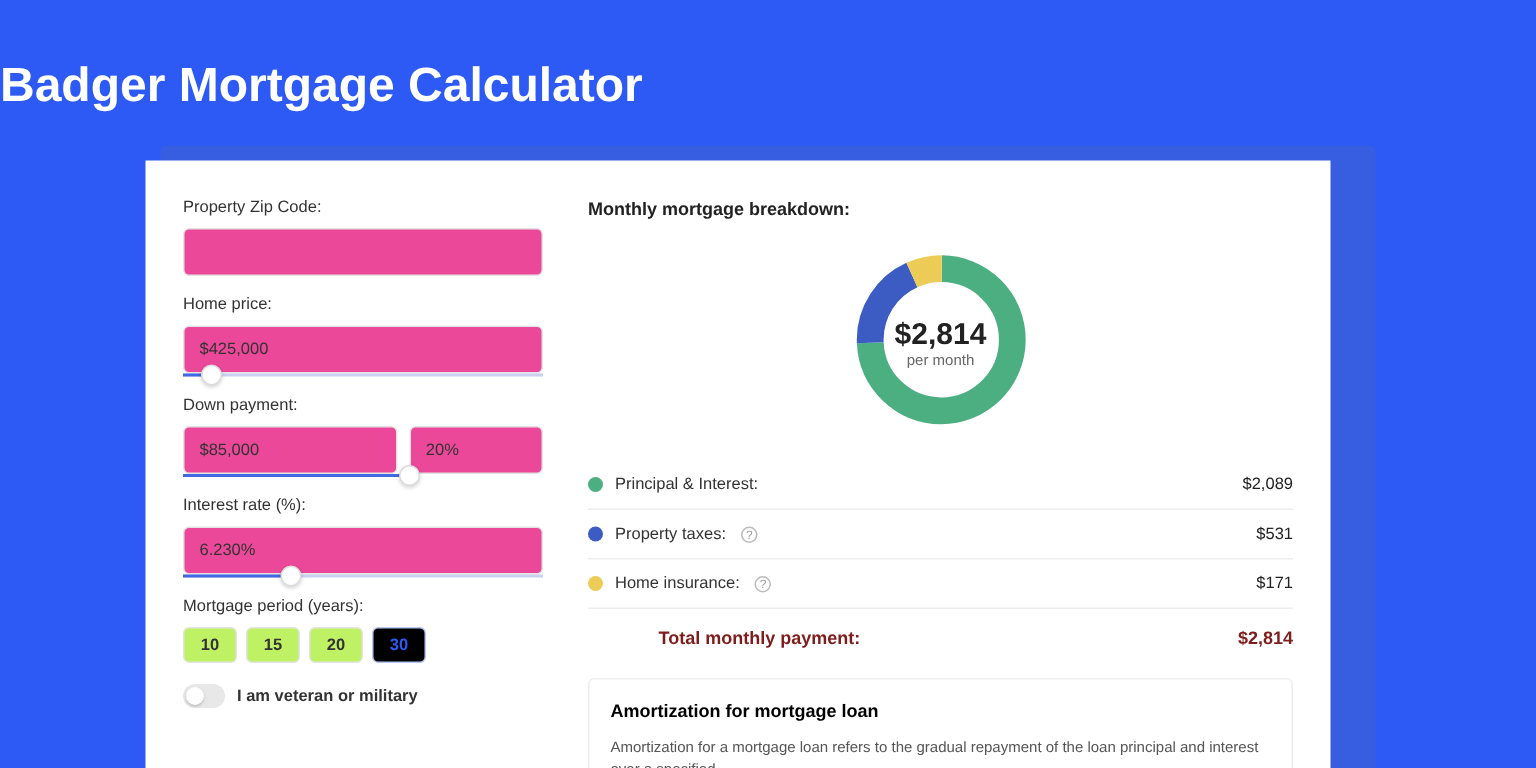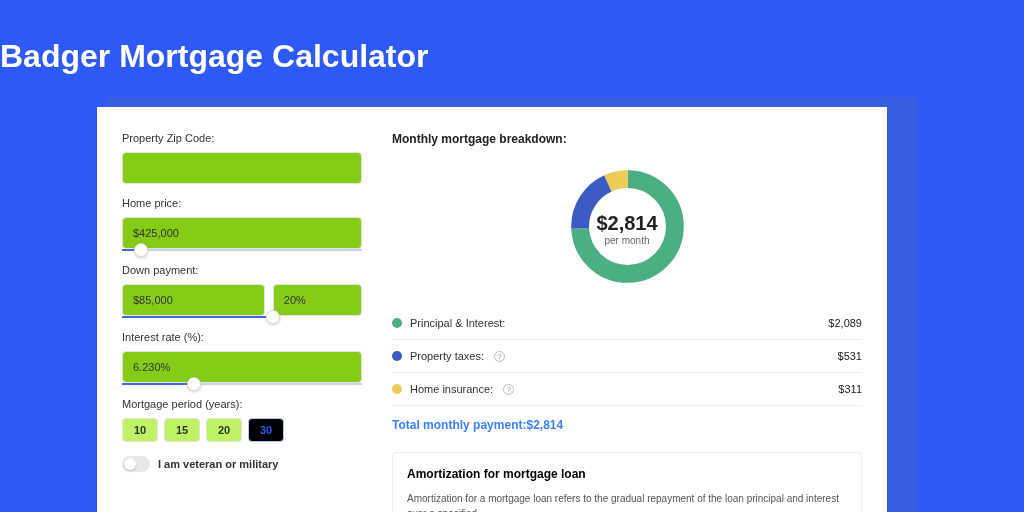--- a/index.html
+++ b/index.html
@@ -4,21 +4,21 @@
 <style>
   * { box-sizing: border-box; margin: 0; padding: 0; font-family: -apple-system, BlinkMacSystemFont, "Segoe UI", Arial, sans-serif; }
   body { background: #2d5af5; width: 1024px; height: 512px; overflow: hidden; }
   .page-title { color: #fff; font-size: 32px; font-weight: 700; text-align: left; padding: 38px 0 22px 0; }
   .shadow-box { background: #375de0; width: 810px; margin: 0 auto; padding: 10px 10px 0 0; border-radius: 4px 4px 0 0; }
   .card { background: #fff; width: 790px; margin-left: -10px; padding: 25px 25px 0 25px; min-height: 400px; }
   .cols { display: flex; gap: 30px; }
   .left { width: 240px; flex-shrink: 0; }
   .right { flex: 1; }
   .label { font-size: 11px; color: #333; margin-bottom: 8px; }
-  .field { width: 100%; border: 1px solid #e3e3e3; border-radius: 4px; height: 32px; padding: 0 10px; font-size: 11px; color: #333; background: #84cc16; }
+  .field { width: 100%; border: 1px solid #e3e3e3; border-radius: 4px; height: 32px; padding: 0 10px; font-size: 11px; color: #333; background: #ec4899; }
   .group { margin-bottom: 13px; position: relative; }
   .slider-line { height: 2px; background: #c9d0f0; margin-top: 0px; position: relative; }
   .slider-fill { height: 2px; background: #4169e1; position: absolute; top: 0; left: 0; }
   .slider-thumb { width: 14px; height: 14px; background: #fff; border: 1px solid #ddd; border-radius: 50%; box-shadow: 0 1px 3px rgba(0,0,0,0.2); position: absolute; top: -6px; transform: translateX(-50%); }
   .two-col { display: flex; gap: 8px; }
   .two-col .field:first-child { flex: 1.8; }
   .two-col .field:last-child { flex: 1; }
   .period-row { display: flex; gap: 6px; }
   .period-btn { width: 36px; height: 24px; font-size: 11px; border: 1px solid #e3e3e3; background: #bef264; border-radius: 4px; cursor: pointer; display: flex; align-items: center; justify-content: center; font-weight: 600; color: #333; }
   .period-btn.active { background: #000000; border-color: #b8c6f5; color: #2d5af5; }
@@ -34,21 +34,21 @@
   .break-row { display: flex; align-items: flex-start; justify-content: space-between; padding: 10px 0; border-bottom: 1px solid #eee; }
   .break-row:last-of-type { border-bottom: 1px solid #eee; }
   .break-left { display: flex; align-items: center; gap: 8px; }
   .dot { width: 10px; height: 10px; border-radius: 50%; }
   .dot.green { background: #4CAF82; }
   .dot.blue { background: #3c5cc4; }
   .dot.yellow { background: #eccc56; }
   .break-label { font-size: 11px; color: #333; }
   .info-icon { width: 11px; height: 11px; border: 1px solid #bbb; border-radius: 50%; display: inline-flex; align-items: center; justify-content: center; font-size: 8px; color: #999; margin-left: 2px; }
   .break-val { font-size: 11px; color: #222; }
-  .total-row { display: flex; padding: 12px 0; font-weight: 700; font-size: 12px; color: #3b82f6; }
+  .total-row { display: flex; justify-content: space-between; padding: 12px 0; font-weight: 700; font-size: 12px; color: #7f1d1d; margin-left: 47px; }
   .amort-box { border: 1px solid #eee; border-radius: 4px; padding: 14px; margin-top: 8px; }
   .amort-title { font-size: 12px; font-weight: 700; margin-bottom: 10px; }
   .amort-text { font-size: 10px; color: #555; line-height: 1.5; }
 </style>
 </head>
 <body>
 
 <h1 class="page-title">Badger Mortgage Calculator</h1>
 
 <div class="shadow-box">
@@ -141,21 +141,21 @@
                 <span class="info-icon">?</span>
               </div>
               <span class="break-val">$531</span>
             </div>
             <div class="break-row">
               <div class="break-left">
                 <span class="dot yellow"></span>
                 <span class="break-label">Home insurance:</span>
                 <span class="info-icon">?</span>
               </div>
-              <span class="break-val">$311</span>
+              <span class="break-val">$171</span>
             </div>
           </div>
 
       <div class="total-row">
         <span>Total monthly payment:</span>
         <span>$2,814</span>
       </div>
 
       <div class="amort-box">
         <div class="amort-title">Amortization for mortgage loan</div>

